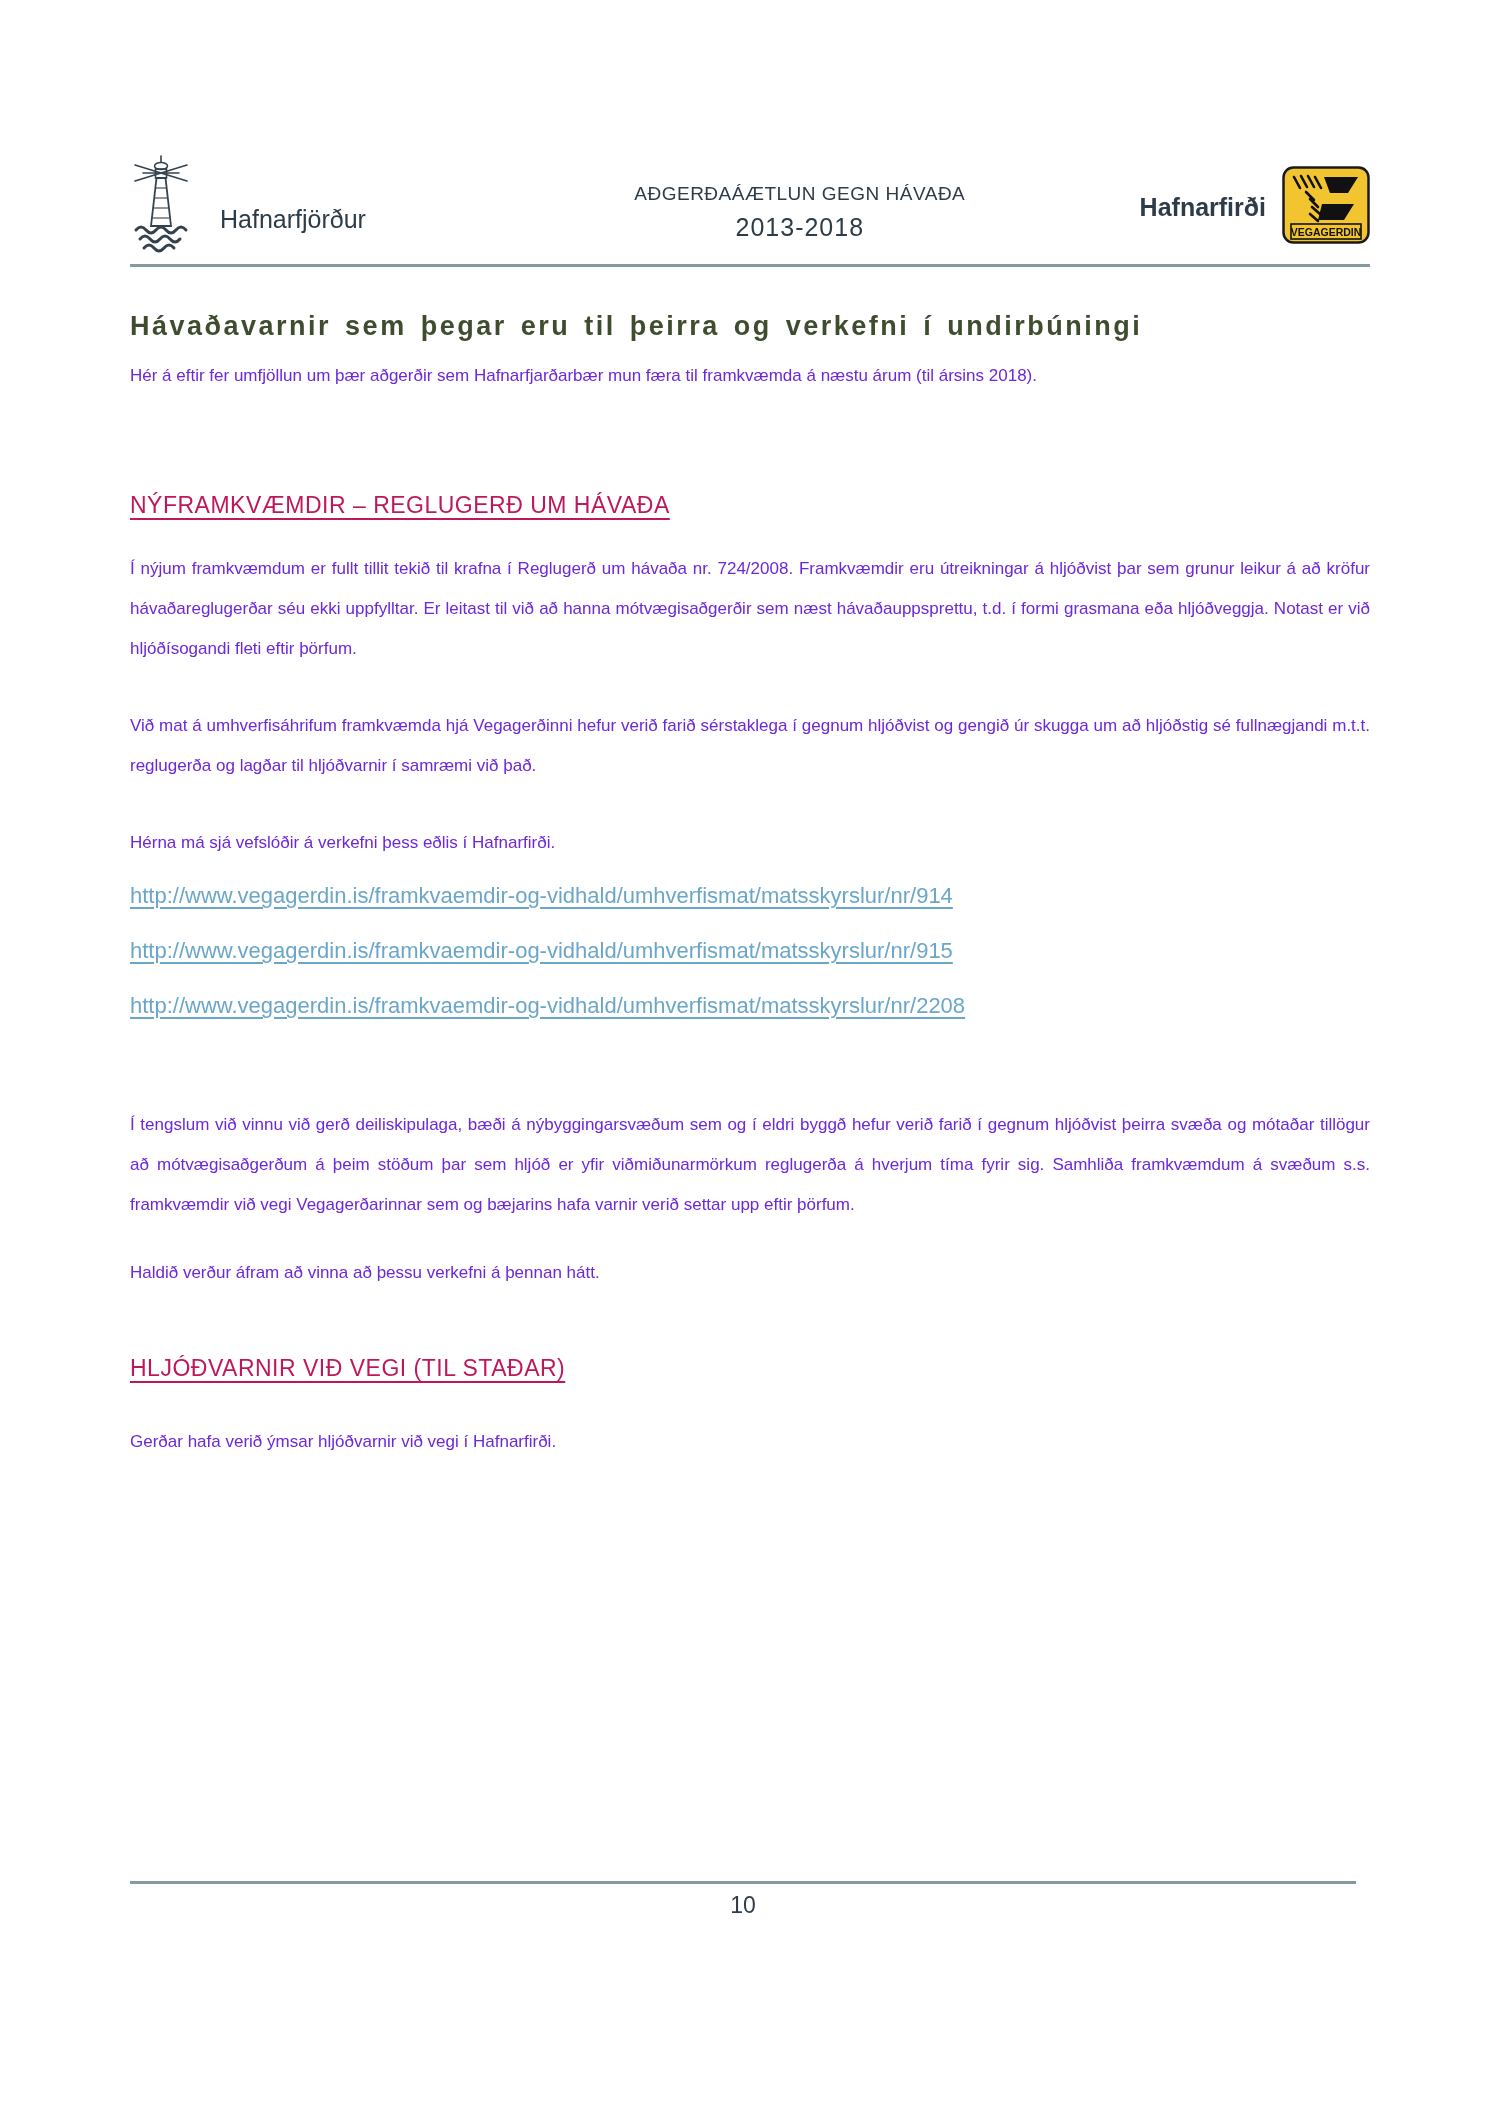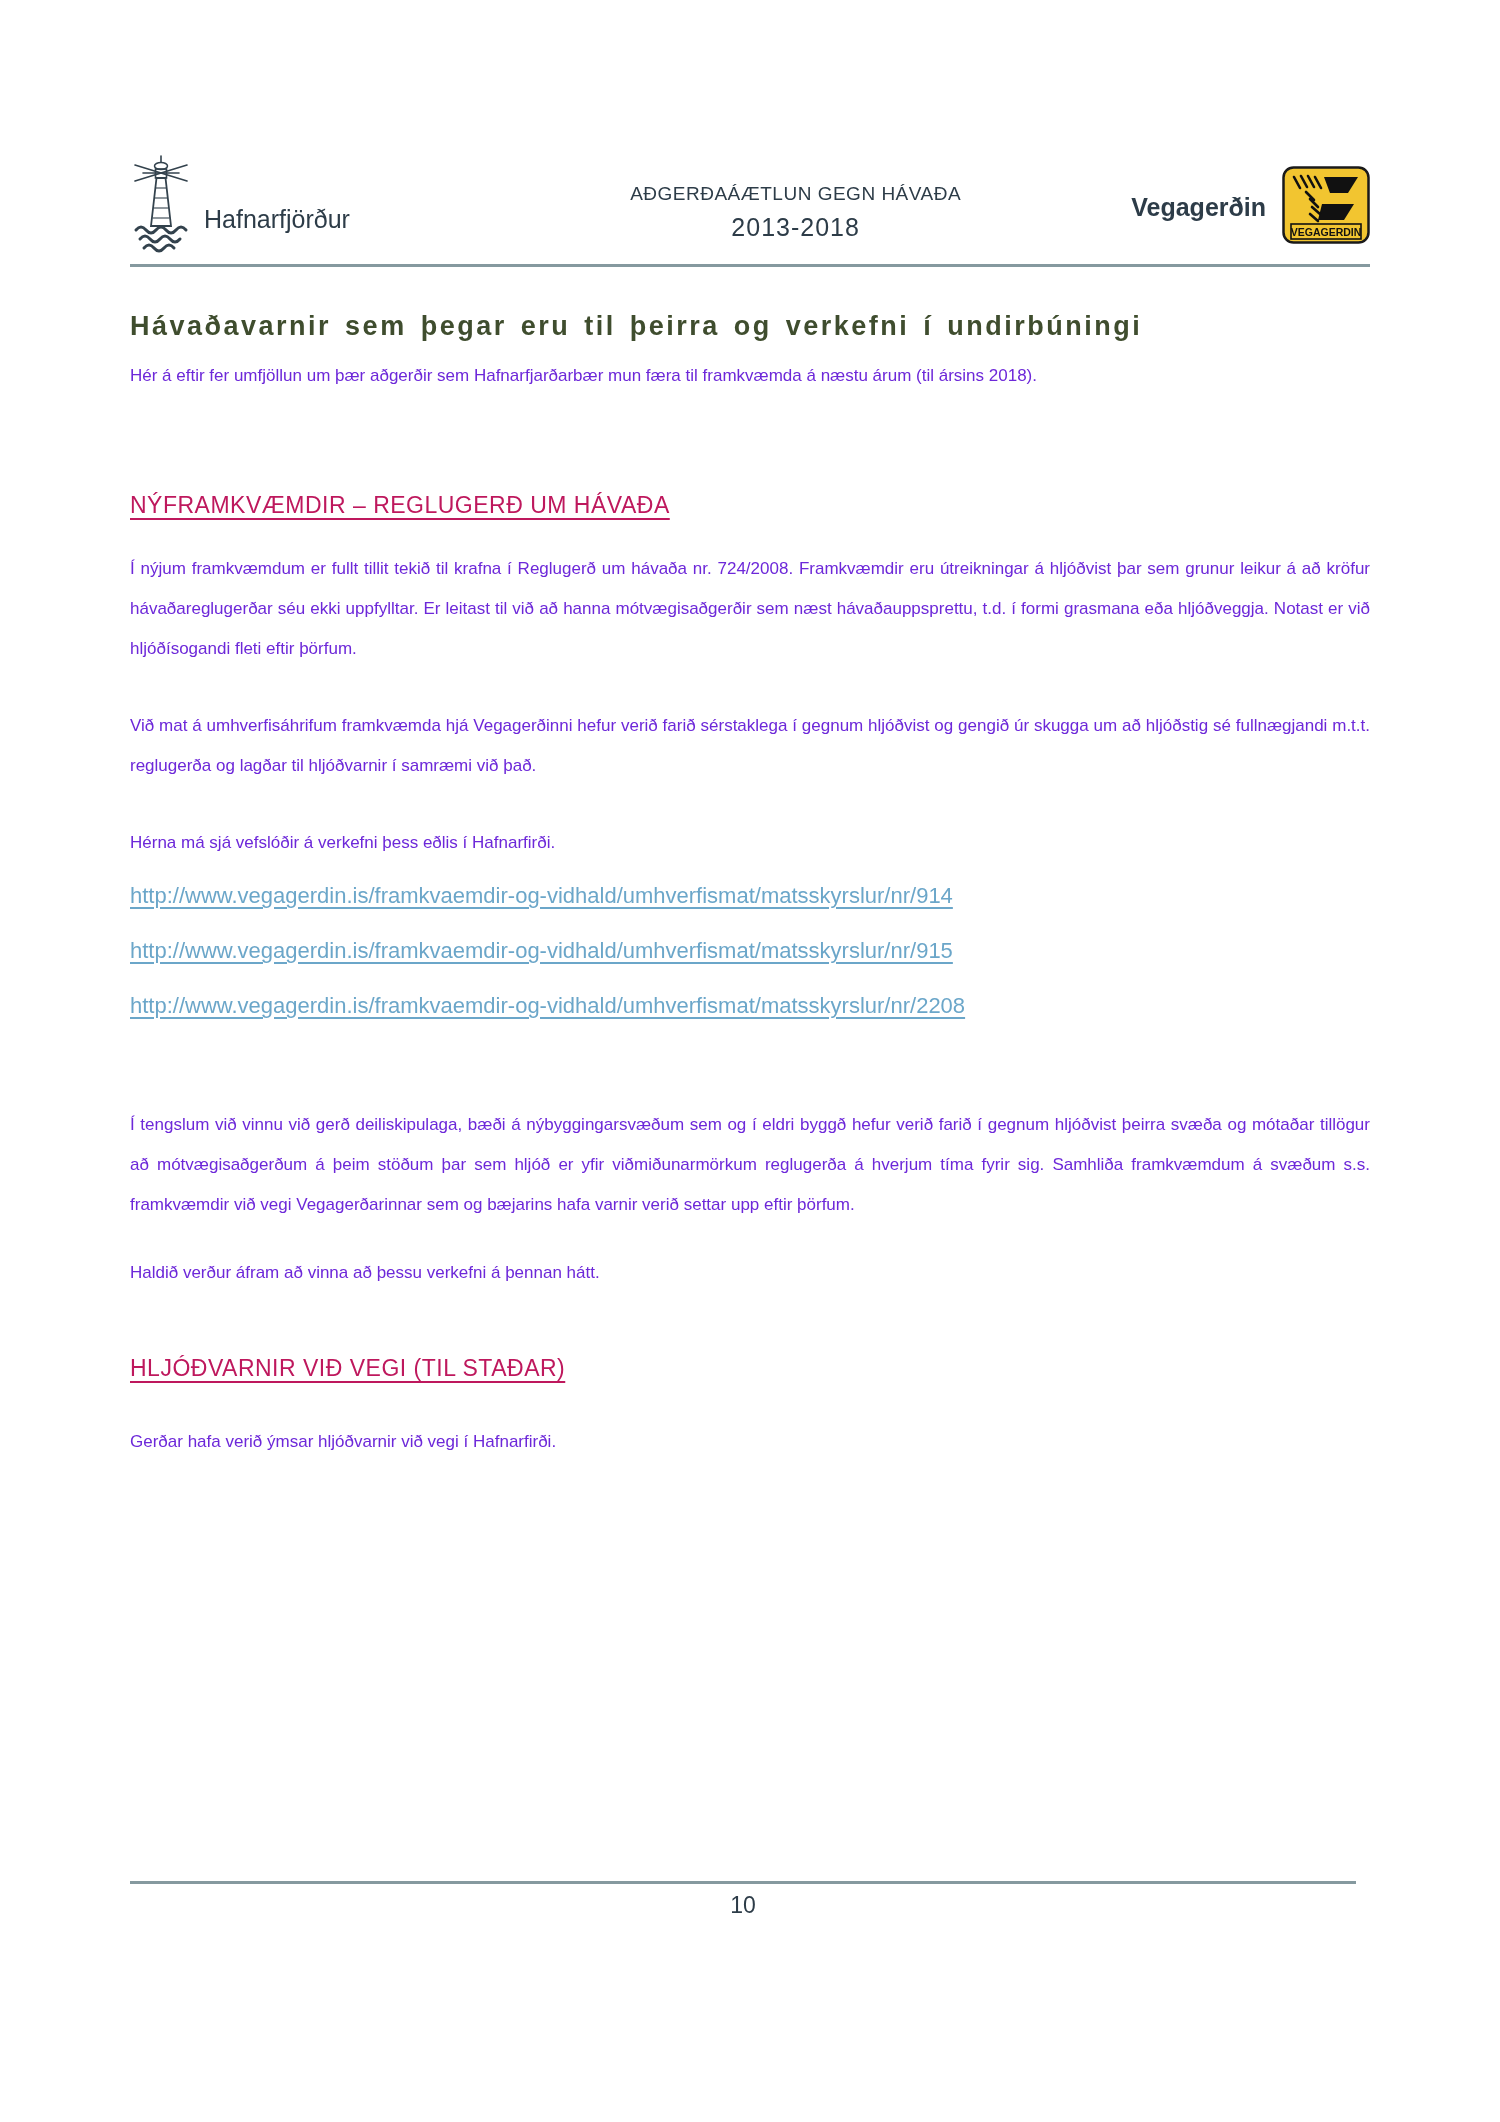--- a/index.html
+++ b/index.html
@@ -24,21 +24,21 @@
     margin-top: 140px;
     display: flex;
     align-items: flex-end;
     border-bottom: 3px solid #85999f;
     padding-bottom: 6px;
     min-height: 118px;
   }
   .header-left {
     display: flex;
     align-items: flex-end;
-    gap: 12px;
+    gap: 28px;
     width: 330px;
   }
   .municipality-name {
     font-size: 25px;
     color: #2d3c48;
     padding-bottom: 24px;
     white-space: nowrap;
   }
   .header-center {
     flex: 1;
@@ -163,21 +163,21 @@
       </span>
       <span class="municipality-name">Hafnarfjörður</span>
     </div>
 
     <div class="header-center">
       <div class="header-title-line1">AÐGERÐAÁÆTLUN GEGN HÁVAÐA</div>
       <div class="header-title-line2">2013-2018</div>
     </div>
 
     <div class="header-right">
-      <span class="agency-name">Vegagerðin</span>
+      <span class="agency-name">Hafnarfirði</span>
       <span>
         <svg width="88" height="78" viewBox="0 0 88 78">
           <rect x="1.5" y="1.5" width="85" height="75" rx="10" fill="#f2c530" stroke="#1a1a1a" stroke-width="2.5"></rect>
           <path d="M42 11 L76 11 L66 27 L48 27 Z" fill="#111111"></path>
           <path d="M40 38 L72 38 L62 54 L36 54 Z" fill="#111111"></path>
           <g stroke="#111111" stroke-width="2.6" stroke-linecap="round">
             <line x1="12" y1="11" x2="18" y2="22"></line>
             <line x1="19" y1="10" x2="25" y2="21"></line>
             <line x1="26" y1="10" x2="32" y2="21"></line>
             <line x1="33" y1="11" x2="39" y2="22"></line>

